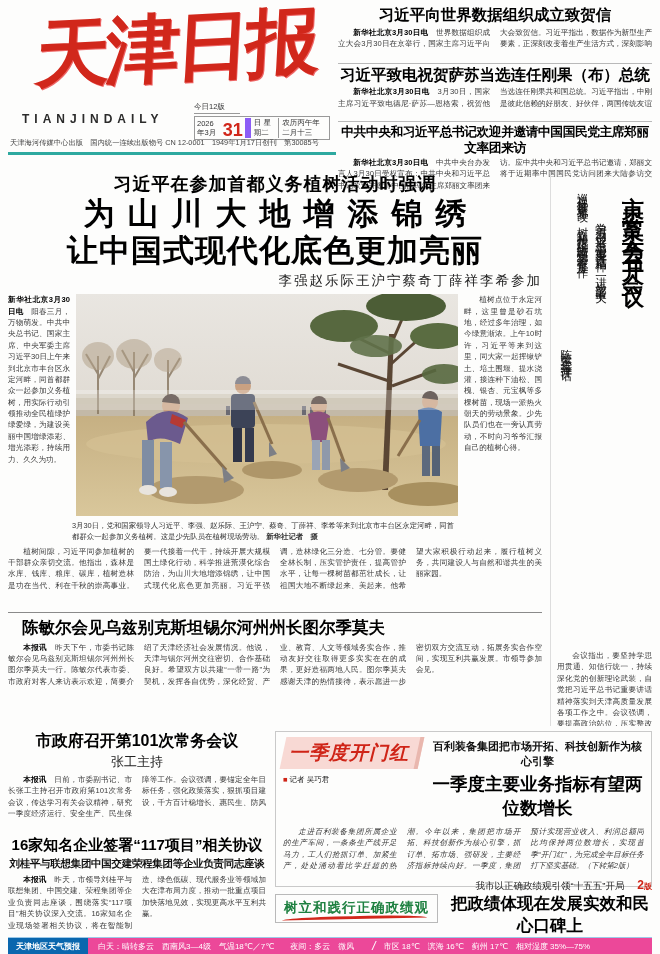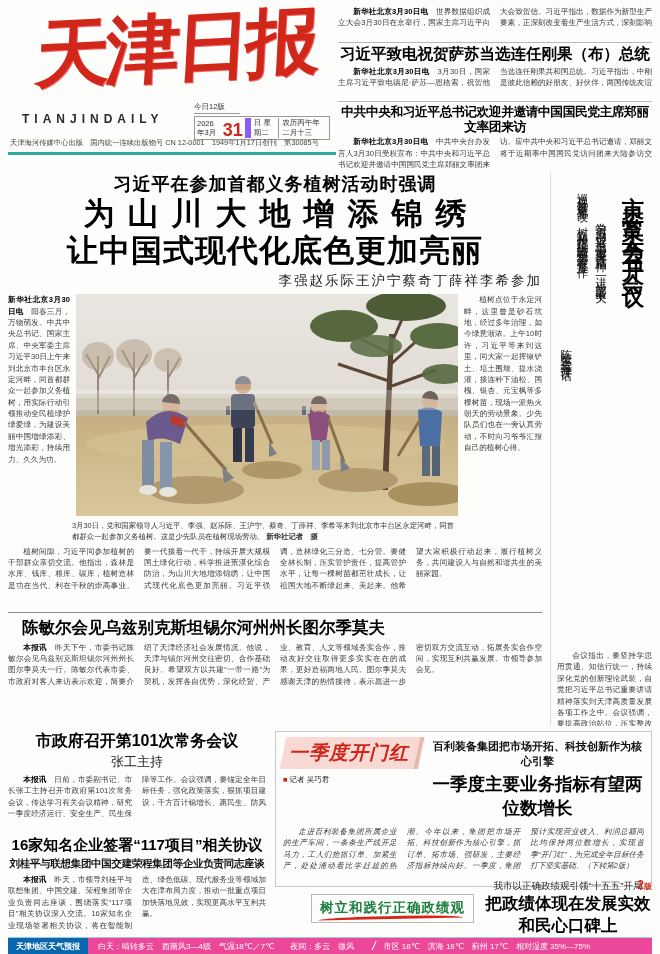--- a/index.html
+++ b/index.html
@@ -81,21 +81,21 @@
   .q1-logo { background:#f8d9d4; transform:skewX(-12deg); padding:3px 6px; border-right:4px solid #e9b7ae; }
   .q1-logo span { display:block; transform:skewX(12deg); font-family:"DejaVu Serif","Liberation Serif",serif; font-style:italic; font-weight:bold; font-size:19px; color:#cf2417; letter-spacing:1px; white-space:nowrap; }
   .q1-byline { font-size:7.5px; color:#222; margin-top:6px; }
   .q1-byline .sq { color:#cf2417; }
   .q1-heads { flex:1; }
   .q1-kicker { text-align:center; font-size:11px; font-weight:bold; color:#111; margin-top:2px; }
   .q1-head { text-align:center; font-size:17.5px; font-weight:bold; color:#000; margin-top:3px; }
   .q1-body { column-count:3; column-gap:10px; height:86px; margin-top:6px;font-style:italic; }
 
   .perf { display:flex; gap:10px; align-items:center; margin-top:5px; height:32px; }
-  .perf-box { border:1px solid #b9b9b9; padding:3px 8px 5px 8px; position:relative; flex:none;margin-left:36px; }
+  .perf-box { border:1px solid #b9b9b9; padding:3px 8px 5px 8px; position:relative; flex:none; }
   .perf-box-label { font-size:13.5px; font-weight:bold; color:#1e8040; letter-spacing:1px; white-space:nowrap; }
   .perf-swoosh { position:absolute; left:6px; right:10px; bottom:3px; height:3px; background:#d1271b; border-radius:60% 40% 50% 50%/100% 100% 0 0; transform:rotate(-1.2deg); }
   .perf-right { flex:1; position:relative; }
   .perf-kicker { text-align:center; font-size:9.5px; color:#222; }
   .perf-head { text-align:center; font-size:16.5px; font-weight:bold; color:#000; }
   .page-badge { position:absolute; right:0; top:-2px; font-size:8px; color:#cf2417; font-weight:bold; }
   .page-badge .n { font-size:12px; }
 
   
   .weather { margin-top:5px; height:17px; background:#ec4899; display:flex; align-items:center; color:#fff; font-size:8px; border-top:1px solid #9cc9e8; }
@@ -121,20 +121,21 @@
           <span style="border-left:6px solid #8b5cf6;padding-left:3px;">日 星期二</span>
           <span style="border-left:1px solid #999;margin-left:3px;padding-left:3px;">农历丙午年二月十三</span>
         </div>
       </div>
       <div class="mast-pub">天津海河传媒中心出版　国内统一连续出版物号 CN 12-0001　1949年1月17日创刊　第30085号</div>
       <div class="teal-rule"></div>
     </div>
 
     <div class="top-stories">
       <div class="top-story">
+        <div class="ts-head">习近平向世界数据组织成立致贺信</div>
         <div class="ts-body greek" style="height:33px;"><b class="dateline">新华社北京3月30日电　</b><span>世界数据组织成立大会3月30日在京举行，国家主席习近平向大会致贺信。习近平指出，数据作为新型生产要素，正深刻改变着生产生活方式，深刻影响着全球发展格局，加强数据领域国际合作是各方共同期盼。（下转第2版）</span></div>
       </div>
       <div class="top-story">
         <div class="ts-head">习近平致电祝贺萨苏当选连任刚果（布）总统</div>
         <div class="ts-body greek" style="height:32px;"><b class="dateline">新华社北京3月30日电　</b><span>3月30日，国家主席习近平致电德尼·萨苏—恩格索，祝贺他当选连任刚果共和国总统。习近平指出，中刚是彼此信赖的好朋友、好伙伴，两国传统友谊历久弥坚，各领域合作成果丰硕。（下转第2版）</span></div>
       </div>
       <div class="top-story">
         <div class="ts-head small">中共中央和习近平总书记欢迎并邀请中国国民党主席郑丽文率团来访</div>
         <div class="ts-body greek" style="height:42px;"><b class="dateline">新华社北京3月30日电　</b><span>中共中央台办发言人3月30日受权宣布：中共中央和习近平总书记欢迎并邀请中国国民党主席郑丽文率团来访。应中共中央和习近平总书记邀请，郑丽文将于近期率中国国民党访问团来大陆参访交流，就推动两岸关系发展、增进同胞福祉等共同关心的问题交换意见。</span></div>
       </div>

